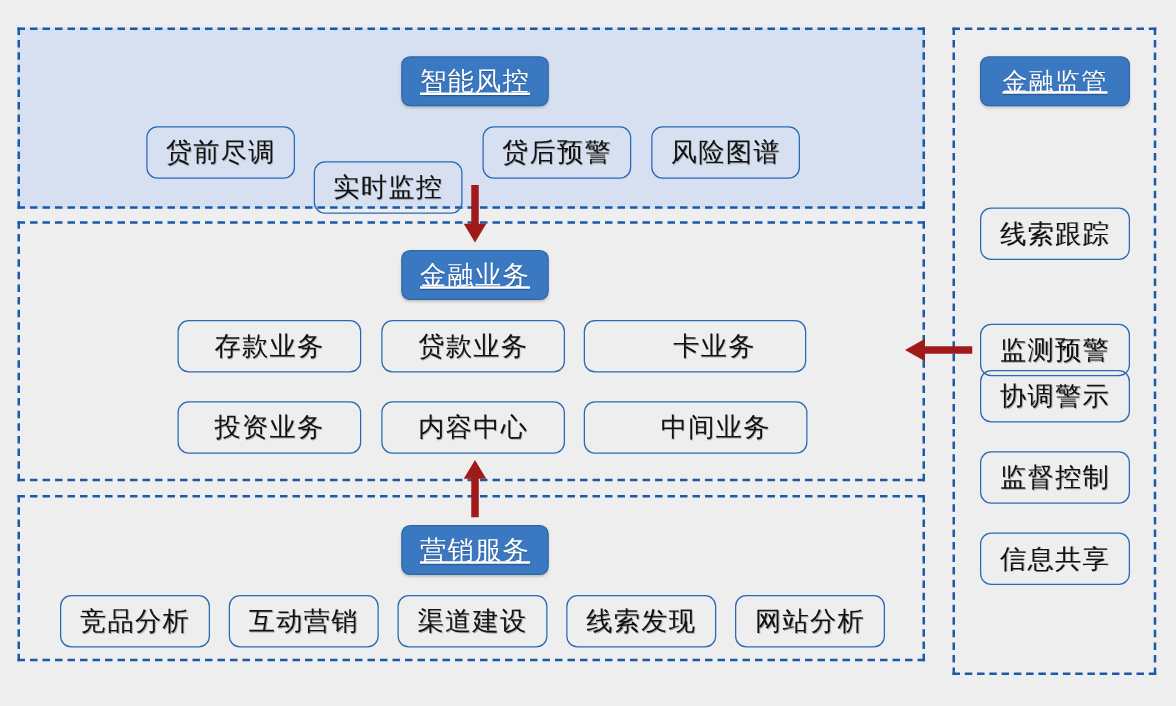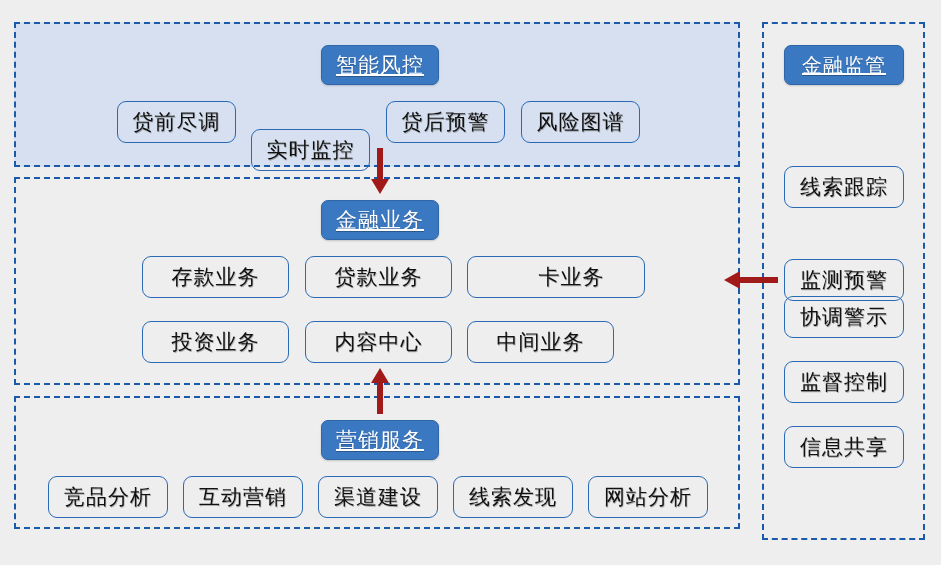--- a/index.html
+++ b/index.html
@@ -107,21 +107,21 @@
   <div class="panel panel-business"></div>
 
   <div class="hdr" style="left:321px; top:200px; width:116px; height:38px;">金融业务</div>
 
   <div class="item" style="left:142px; top:256px; width:145px; height:40px;">存款业务</div>
   <div class="item" style="left:305px; top:256px; width:145px; height:40px;">贷款业务</div>
   <div class="item" style="left:467px; top:256px; width:145px; height:40px;padding-left:31px;">卡业务</div>
 
   <div class="item" style="left:142px; top:321px; width:145px; height:40px;">投资业务</div>
   <div class="item" style="left:305px; top:321px; width:145px; height:40px;">内容中心</div>
-  <div class="item" style="left:467px; top:321px; width:145px; height:40px;">中间业务</div>
+  <div class="item" style="left:467px; top:321px; width:145px; height:40px;padding-left:32px;">中间业务</div>
 
   <div class="panel panel-marketing"></div>
 
   <div class="hdr" style="left:321px; top:420px; width:116px; height:38px;">营销服务</div>
 
   <div class="item" style="left:183px; top:476px; width:118px; height:40px;">互动营销</div>
   <div class="item" style="left:48px; top:476px; width:118px; height:40px;">竞品分析</div>
   <div class="item" style="left:318px; top:476px; width:118px; height:40px;">渠道建设</div>
   <div class="item" style="left:453px; top:476px; width:118px; height:40px;">线索发现</div>
   <div class="item" style="left:588px; top:476px; width:118px; height:40px;">网站分析</div>

